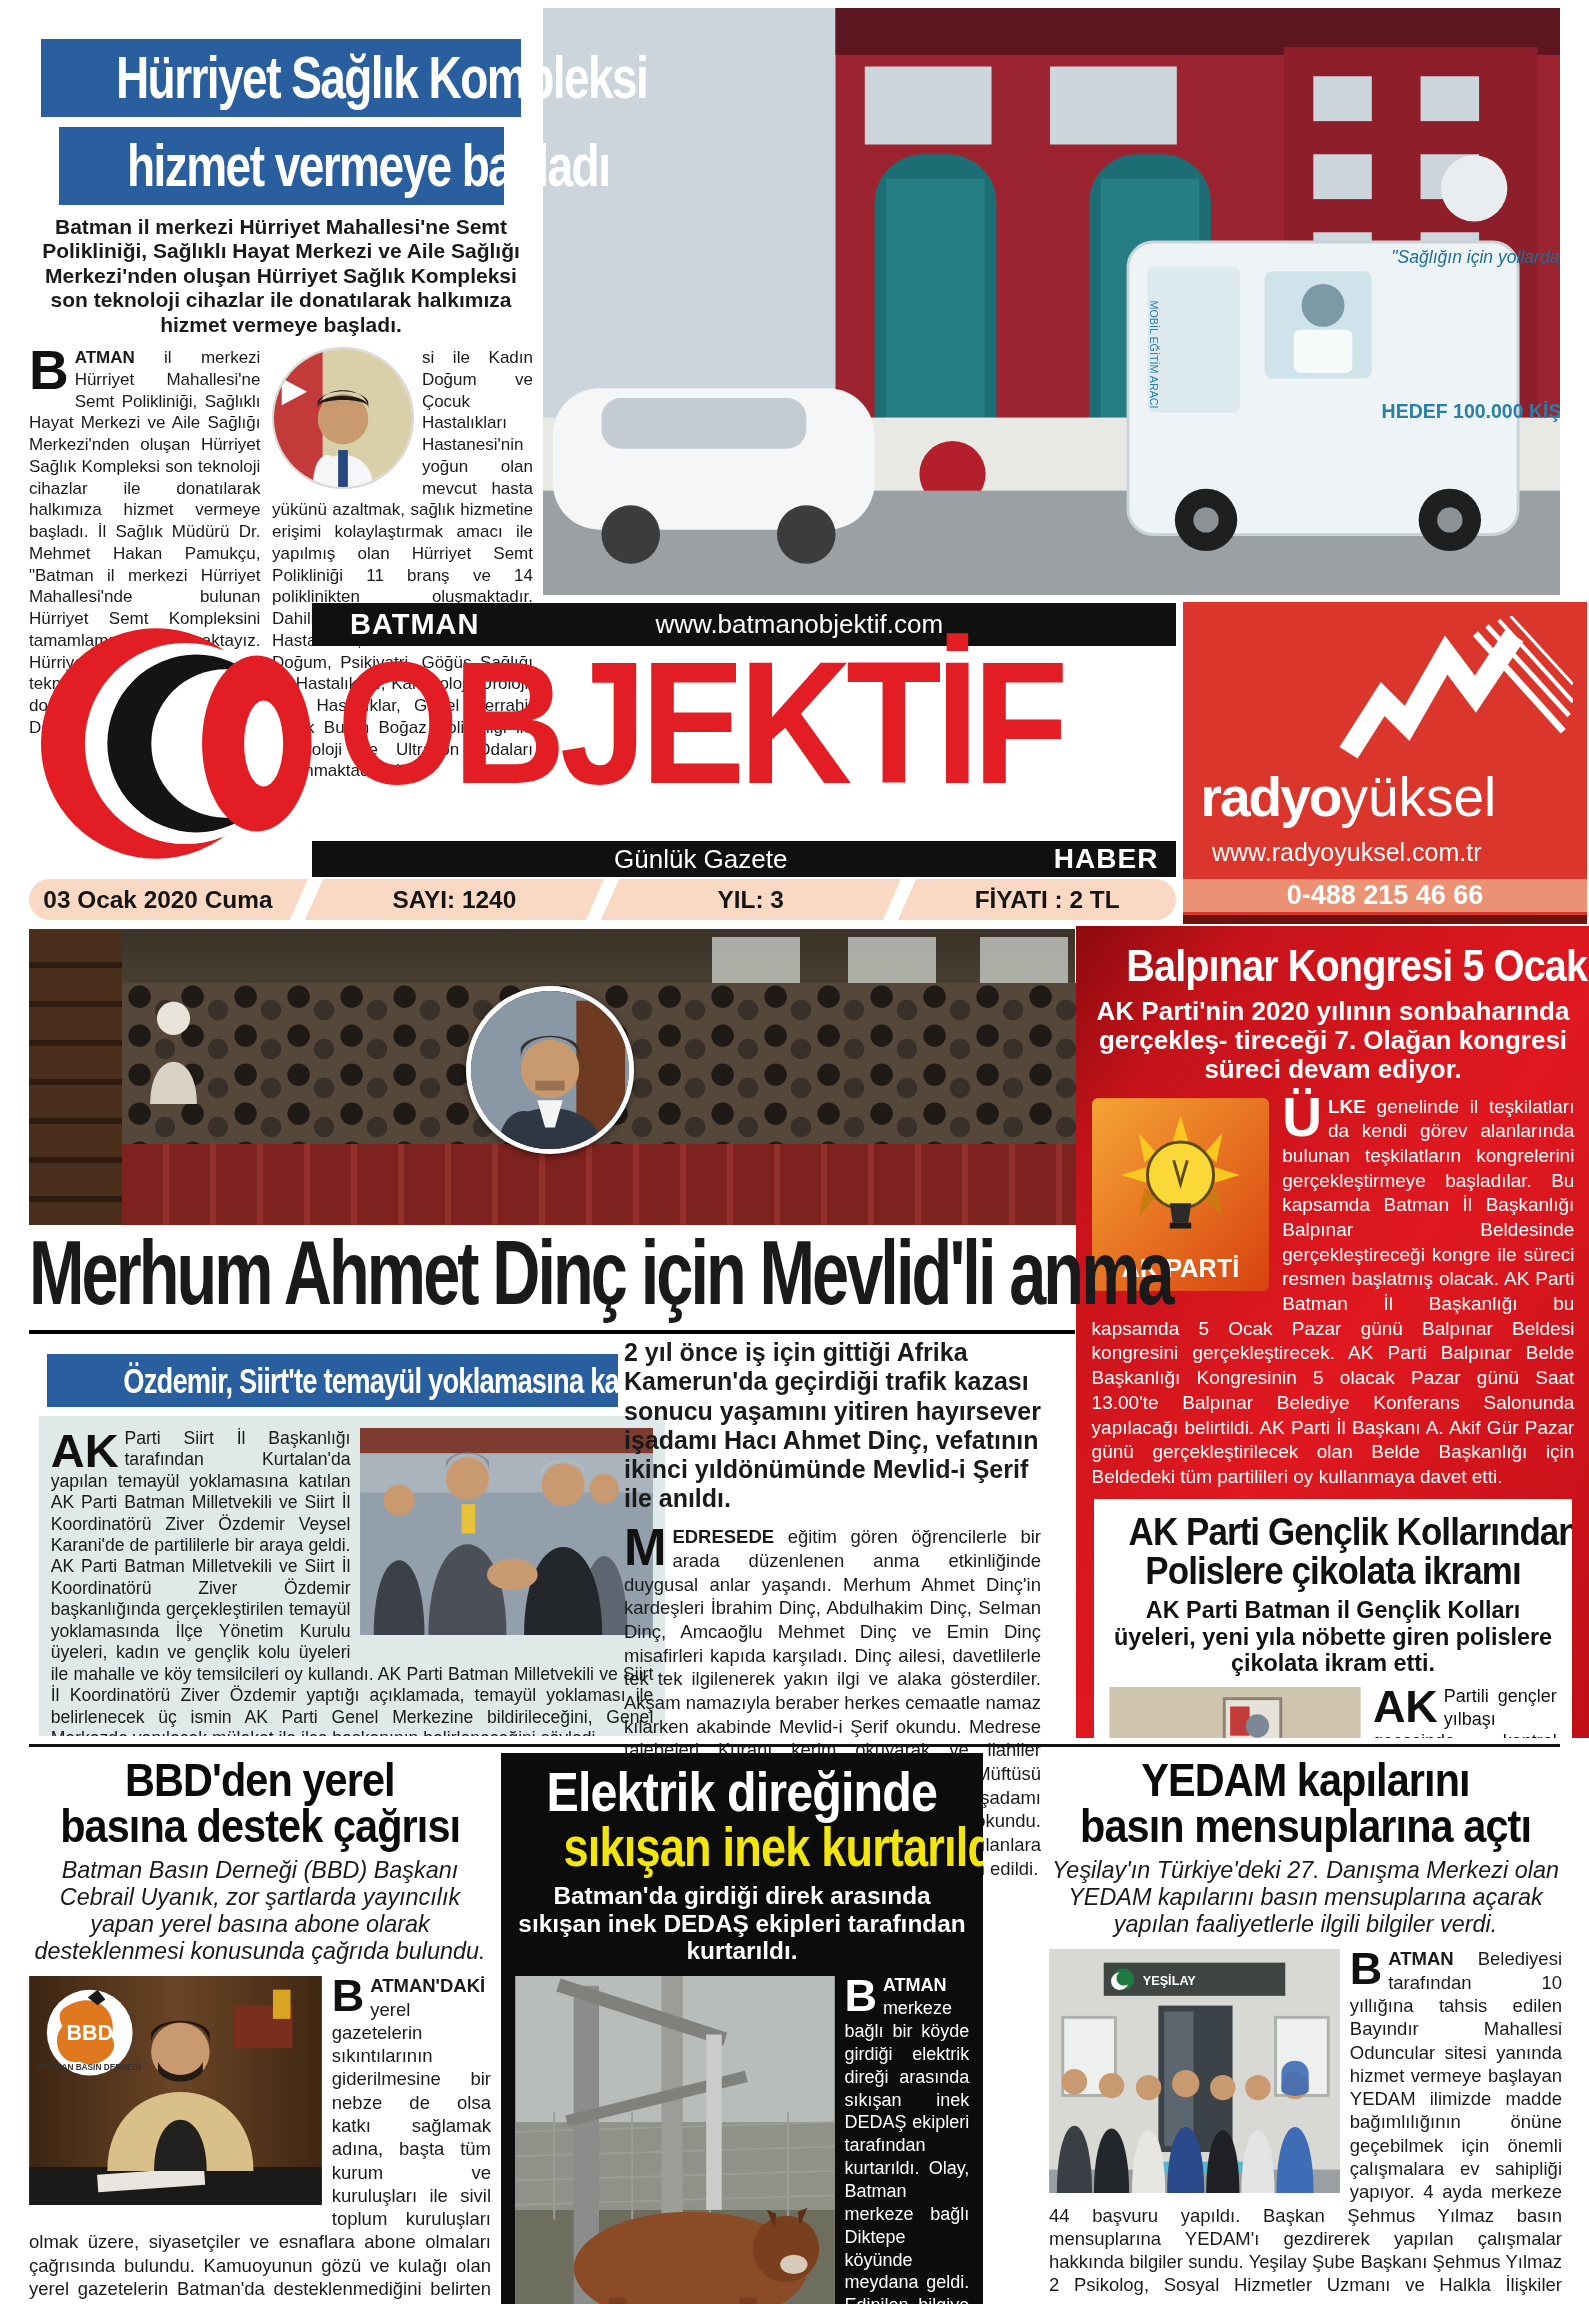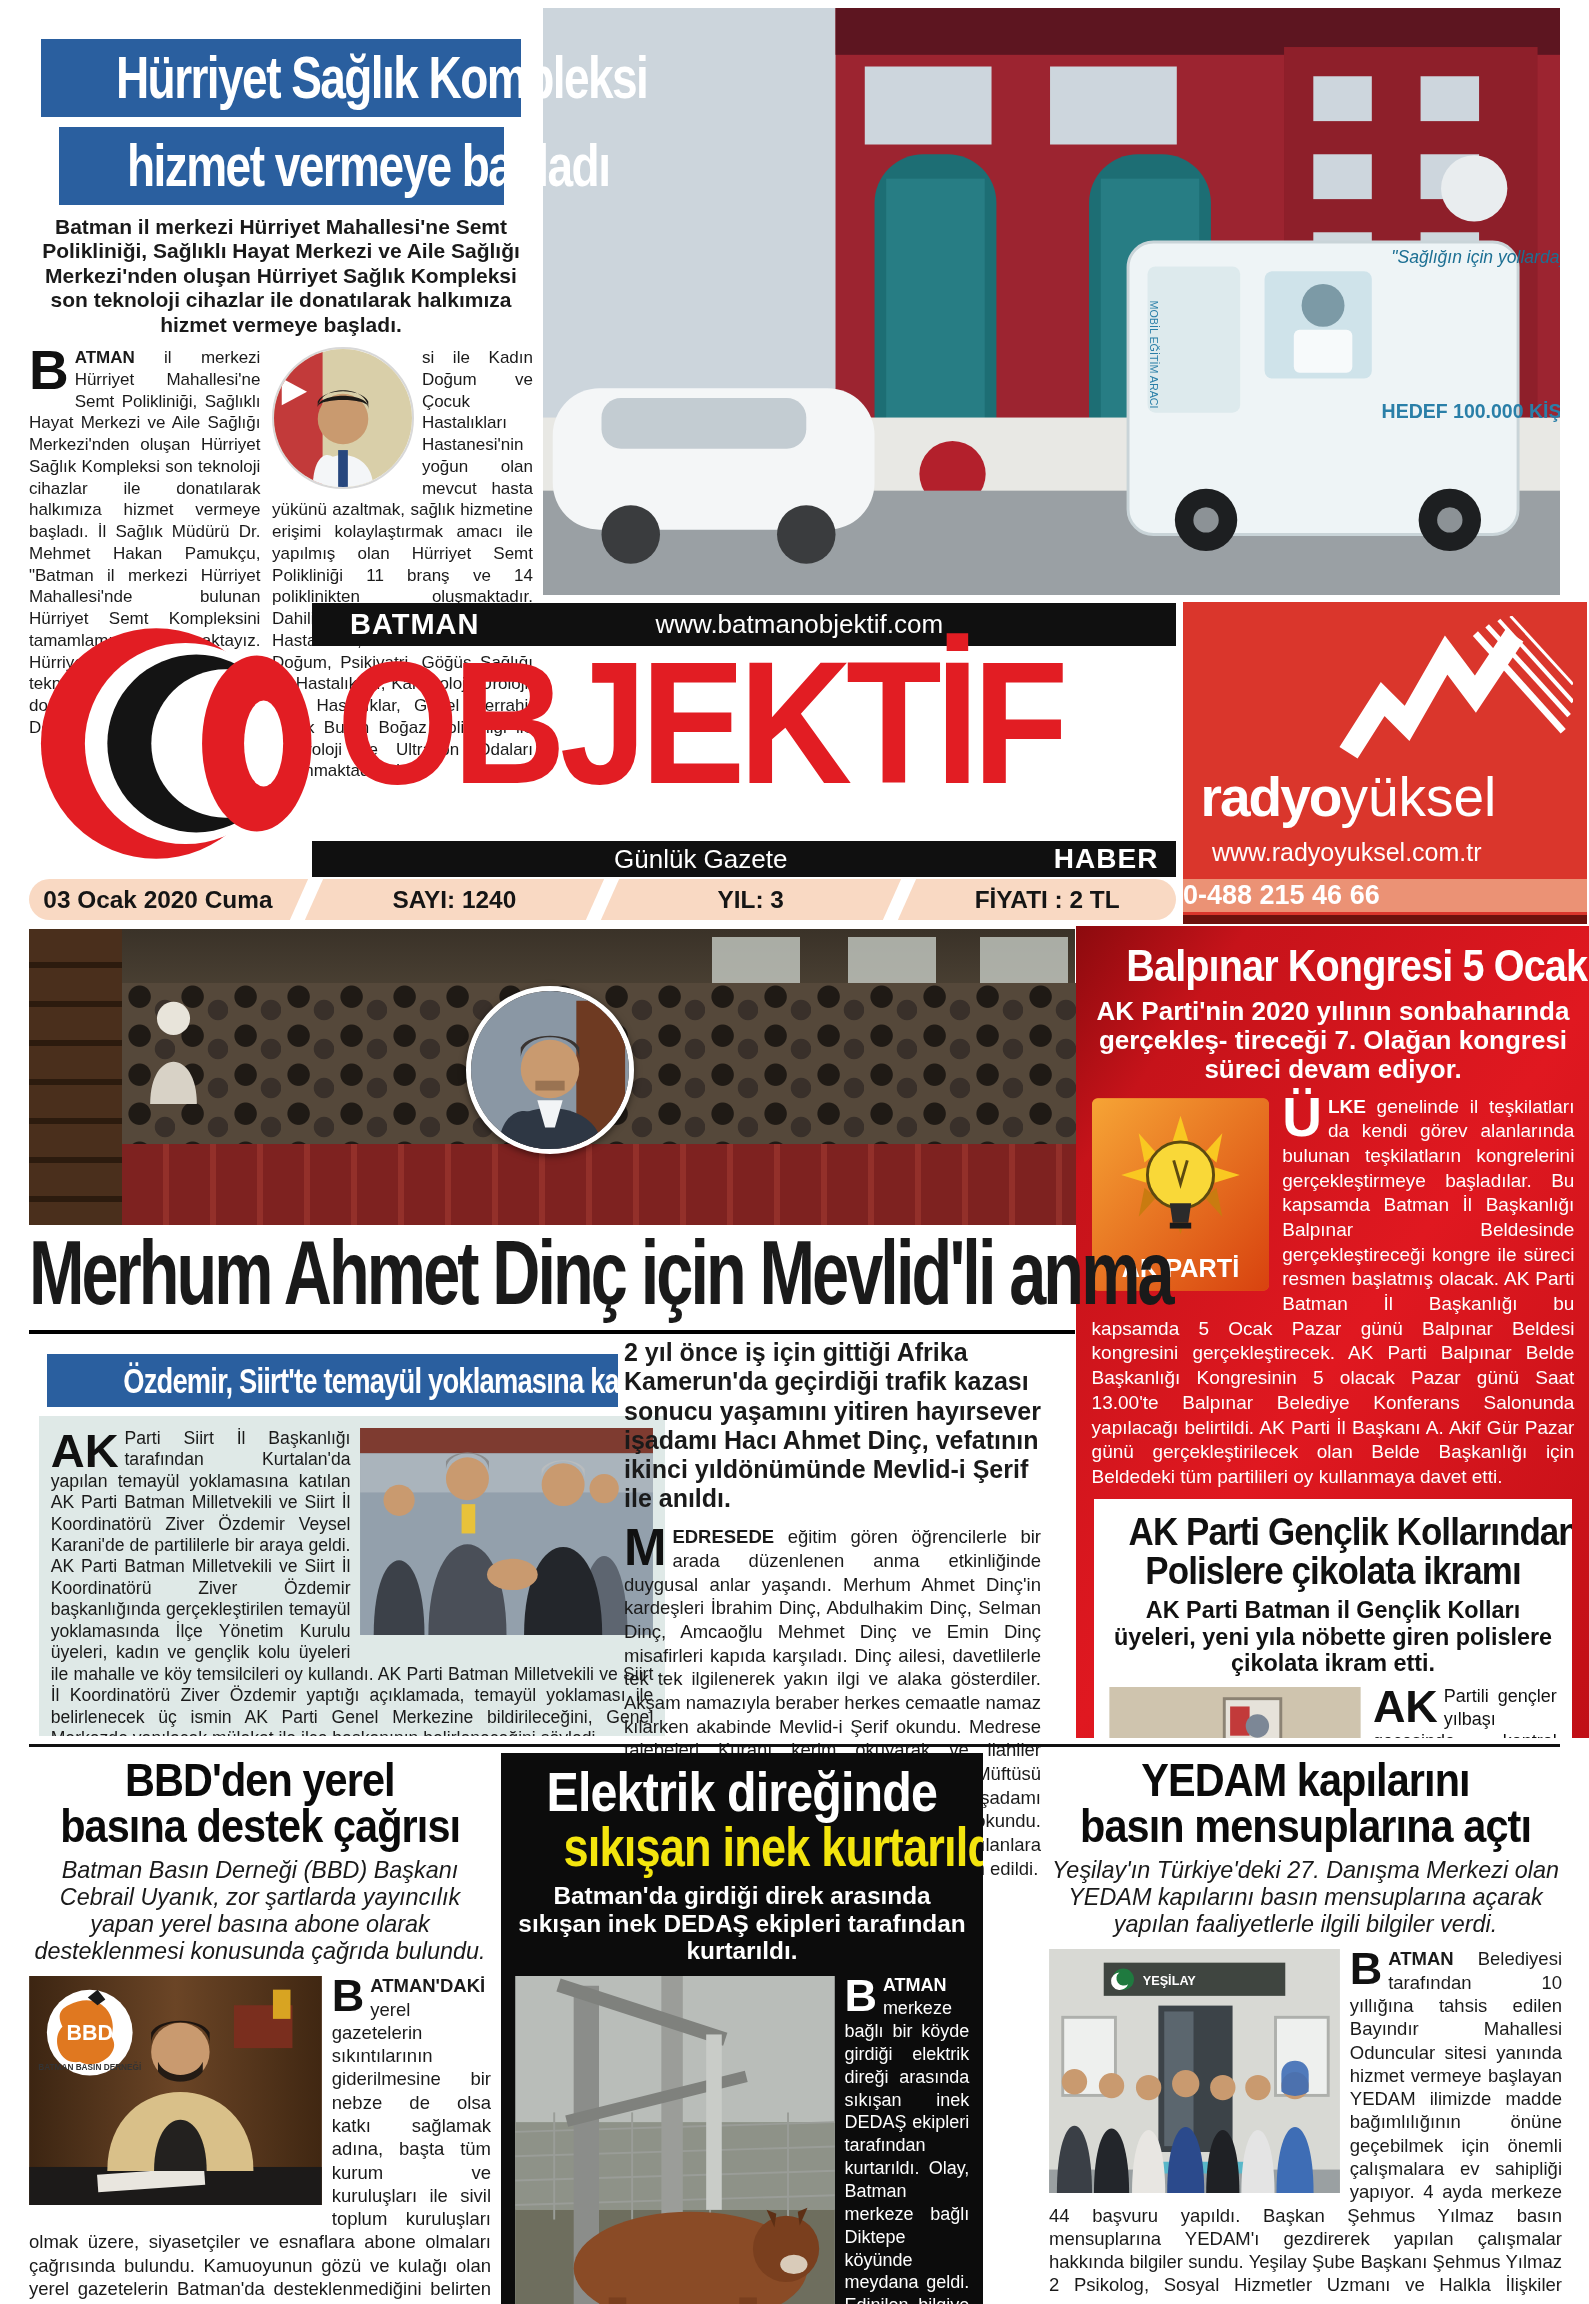--- a/index.html
+++ b/index.html
@@ -27,21 +27,21 @@
   .gunluk{font-size:26px;margin-left:302px;}
   .haber{font-weight:900;font-size:28px;margin-left:auto;padding-right:17.6px;letter-spacing:1px;}
   .dateline{background:#f9d9c3;border-radius:21.5px;display:flex;align-items:center;overflow:hidden;}
   .dcell{flex:1;text-align:center;font-weight:900;font-size:24.4px;color:#151515;}
   .dslash{width:14.6px;align-self:stretch;background:#fff;transform:skewX(-24deg);}
   .radyo{background:#da362c;overflow:hidden;color:#fff;}
   .radyo-brand{position:absolute;left:17.6px;top:168px;font-size:55px;line-height:1;}
   .radyo-brand b{font-weight:900;letter-spacing:-2px;}
   .radyo-brand span{font-weight:400;}
   .radyo-url{position:absolute;left:29px;top:236px;font-size:25px;}
-  .radyo-band{position:absolute;left:0;top:277px;width:100%;height:33px;background:#eb9275;}
+  .radyo-band{position:absolute;left:0;top:277px;width:100%;height:33px;background:#eb9275;text-align:center;}
   .radyo-phone{font-weight:900;font-size:27px;line-height:33px;color:#fff;}
   .radyo-strip{position:absolute;left:0;bottom:0;width:100%;height:8.8px;background:#6d120d;}
   
   .panel-red{background:linear-gradient(125deg,#8c0a0e 0%,#c6131a 16%,#e01820 52%,#c00f16 100%);
              color:#fff;overflow:hidden;padding:15.6px 15.6px 9.8px;box-sizing:border-box;}
   .bal-h .fit{font-size:45px;font-weight:900;letter-spacing:-1px;transform:scaleX(.88);transform-origin:50% 50%;}
   .bal-h{text-align:center;line-height:1.05;}
   .bal-sub{font-size:26px;font-weight:bold;text-align:center;line-height:1.13;margin:7.8px 0 9.8px;}
   .bal-body{font-size:19px;line-height:1.3;}
   .akp{float:left;width:177px;height:193px;margin:3.9px 13.7px 2px 0;}

